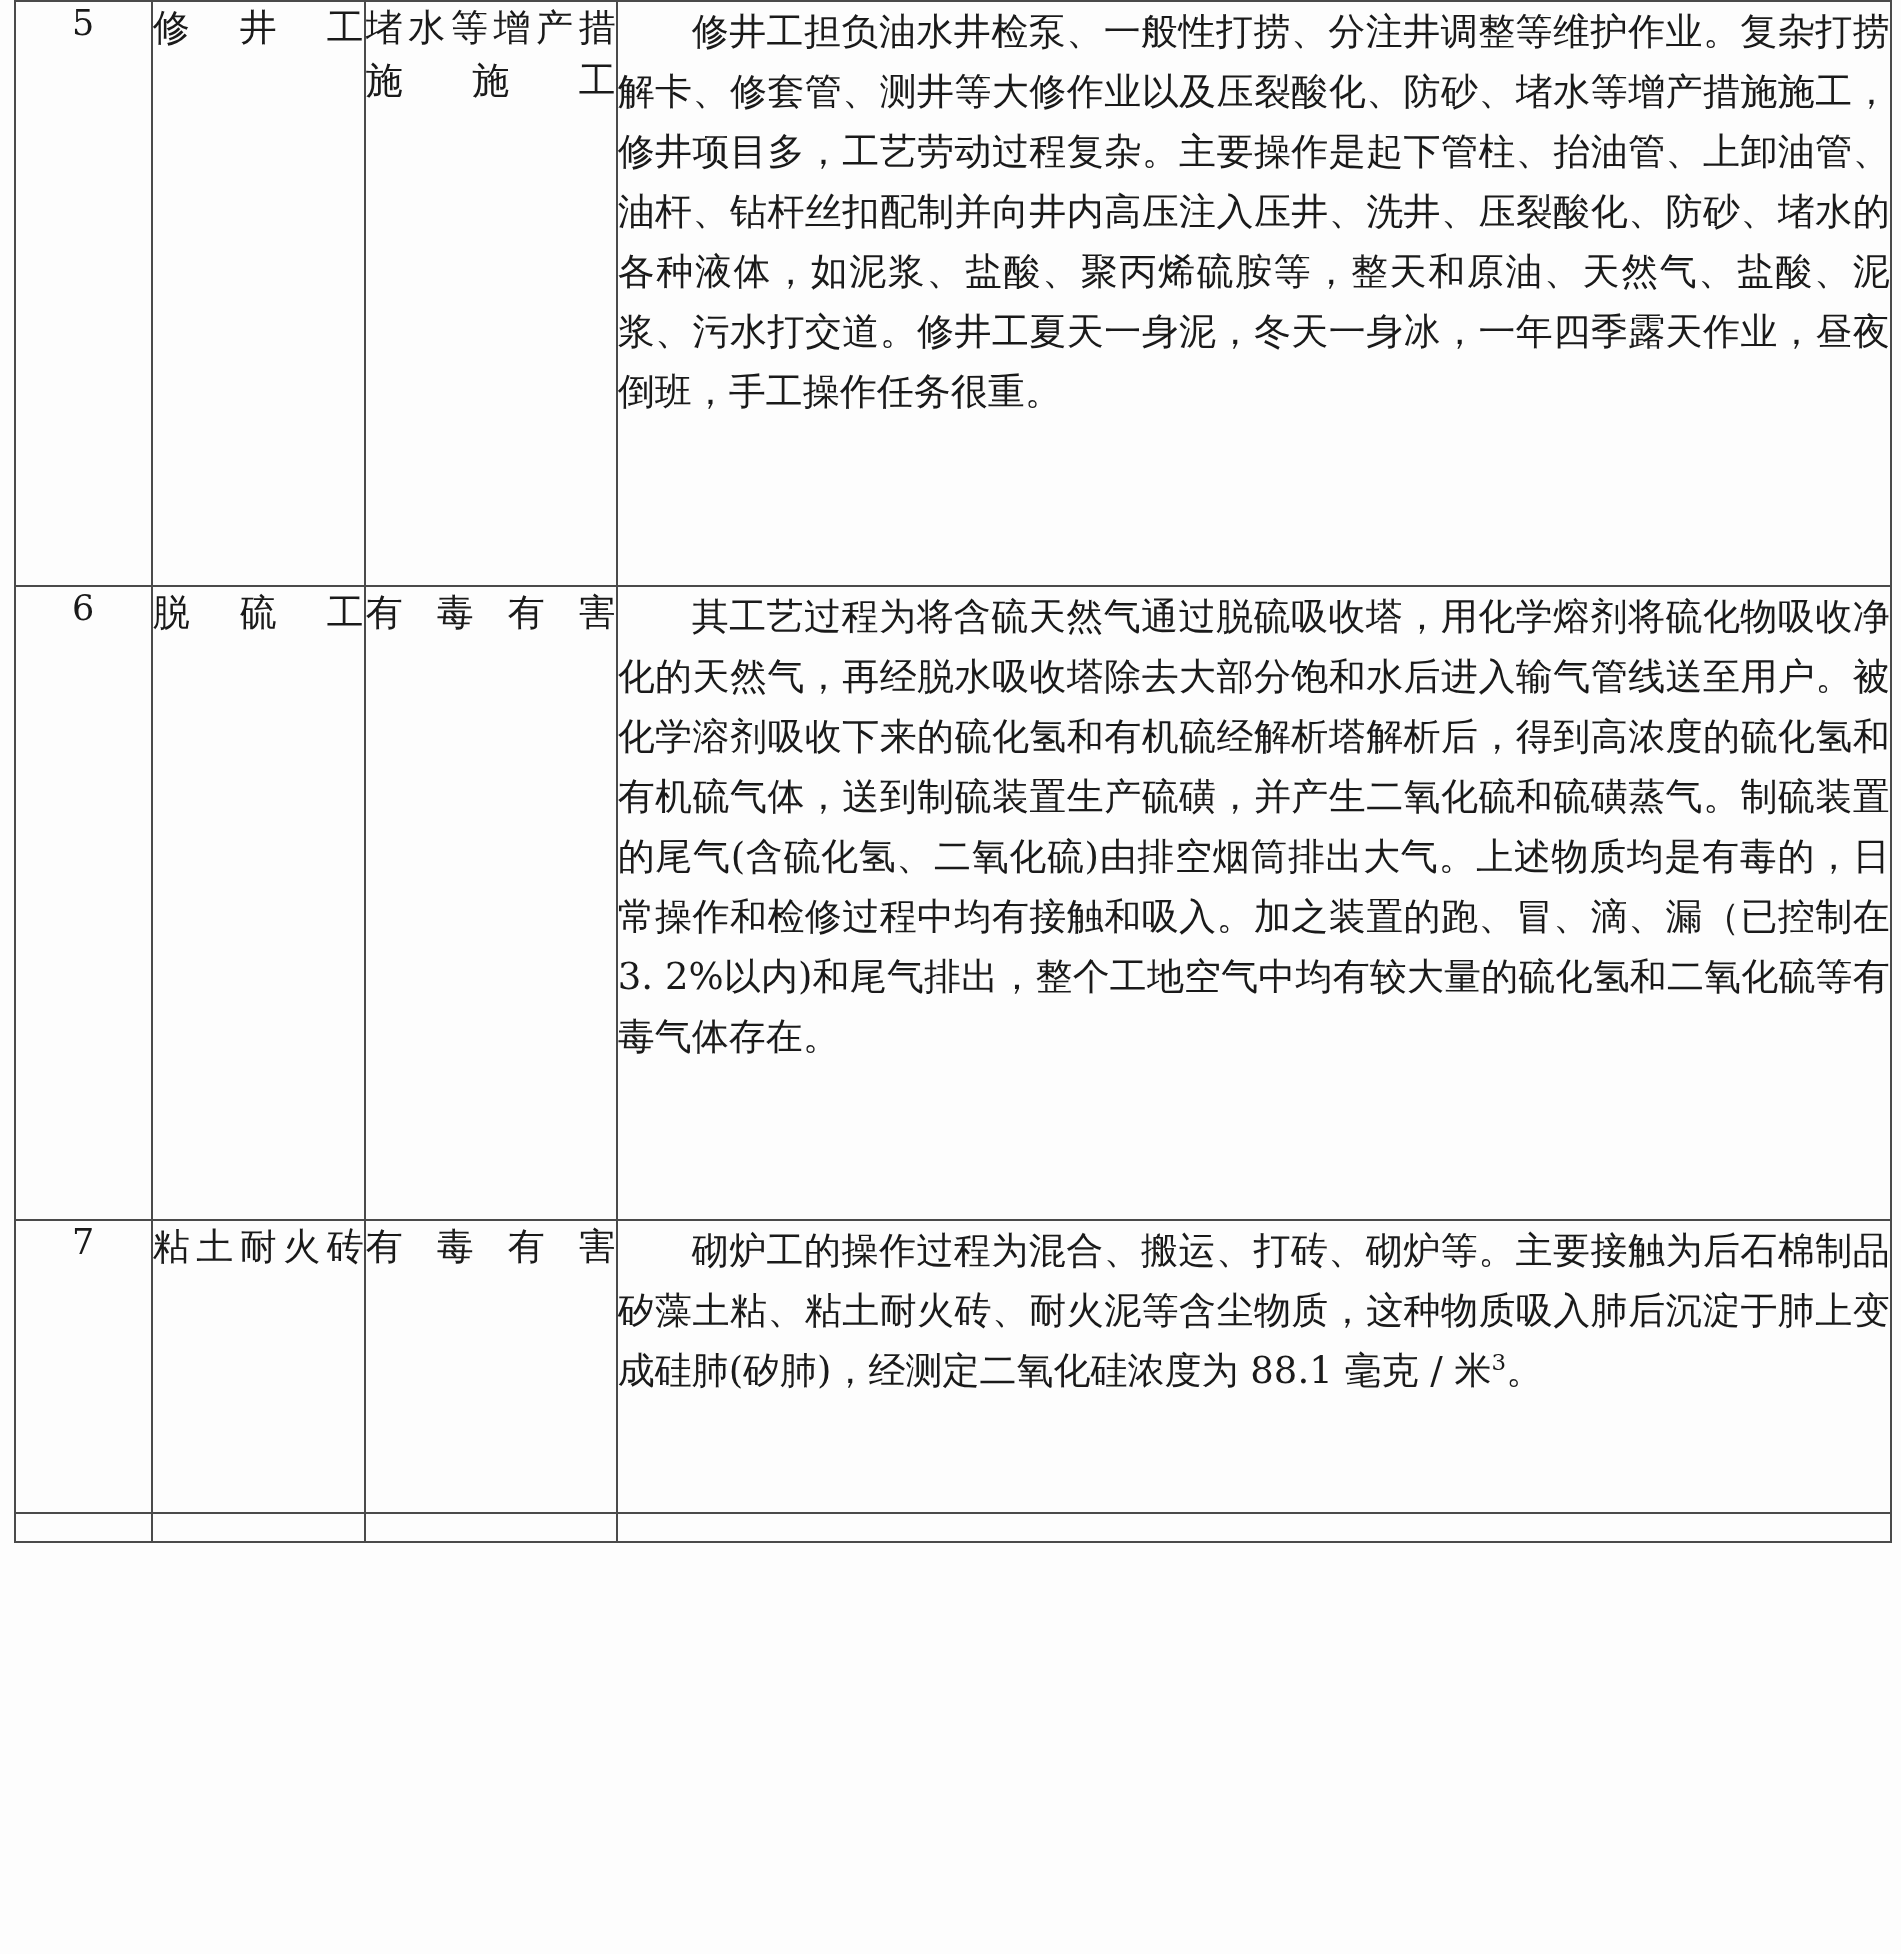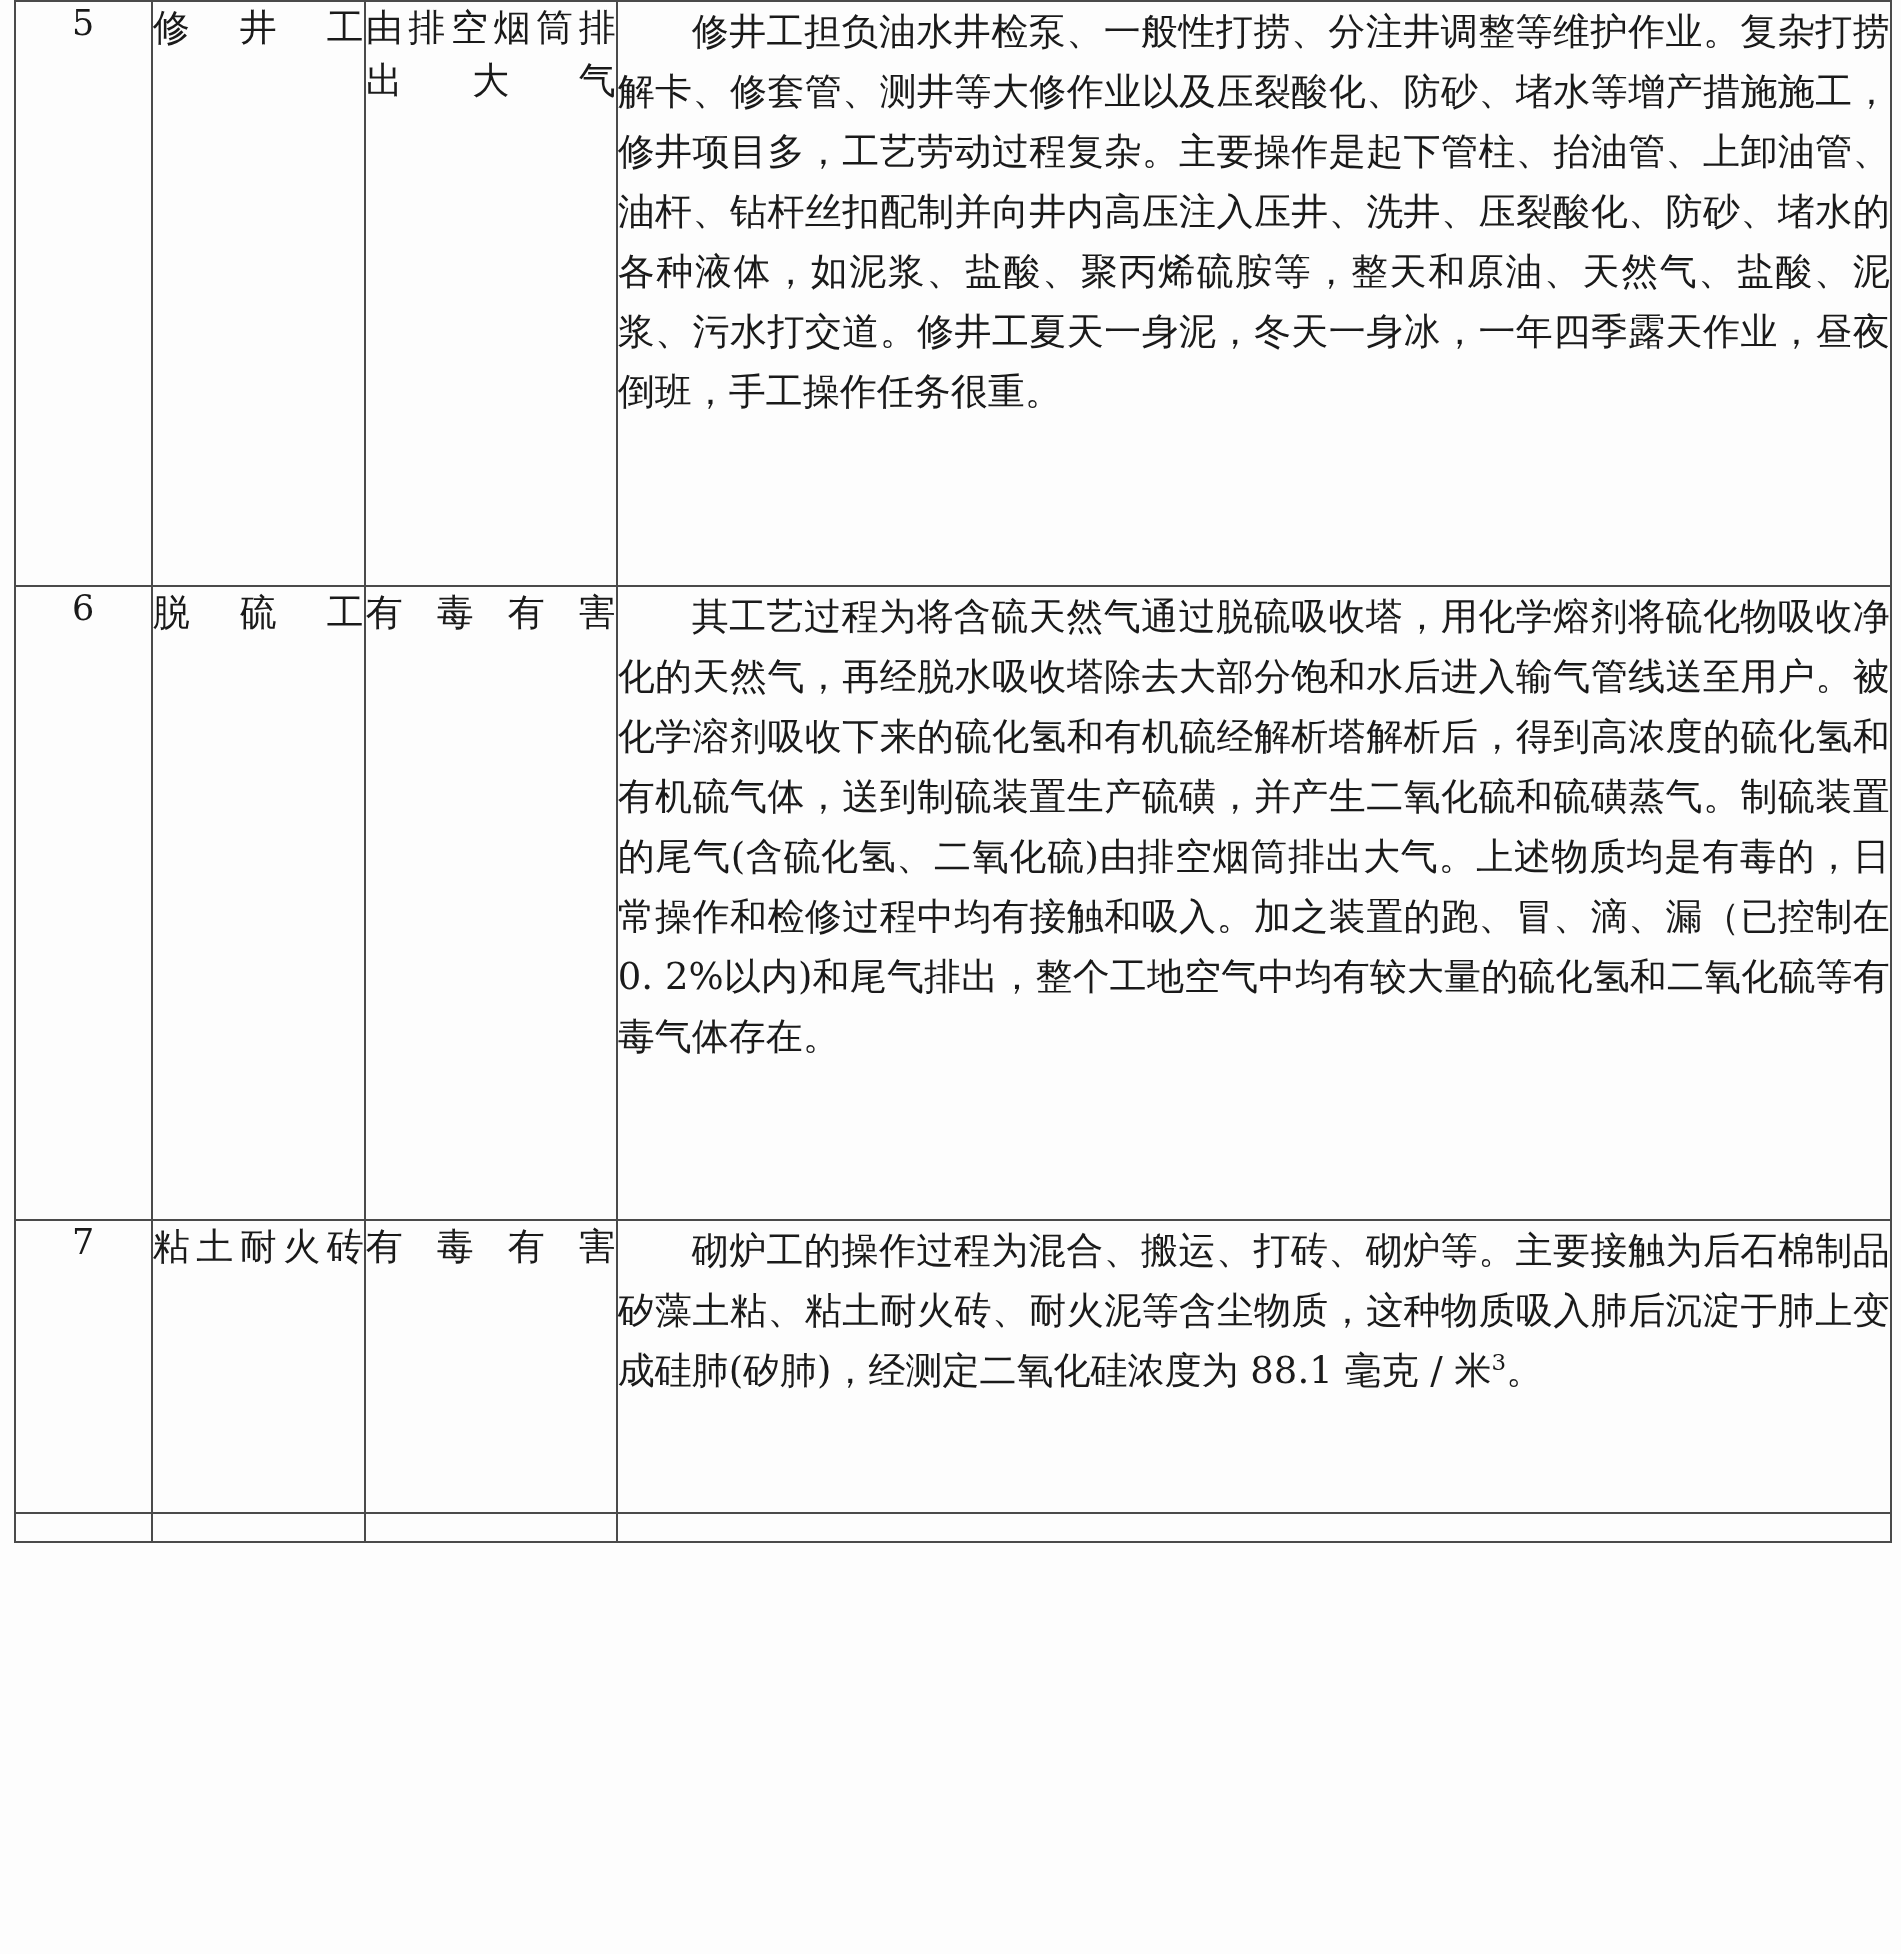--- a/index.html
+++ b/index.html
@@ -112,21 +112,21 @@
               <div class="vcenter-block">5</div>
             </div>
         </td>
         <td class="cell-job">
           <div class="vcenter">
               <div class="vcenter-block">修井工</div>
             </div>
         </td>
         <td class="cell-type">
           <div class="vcenter">
-              <div class="vcenter-block">由排空烟筒排出大气</div>
+              <div class="vcenter-block">堵水等增产措施施工</div>
             </div>
         </td>
         <td class="cell-desc">
           <p>修井工担负油水井检泵、一般性打捞、分注井调整等维护作业。复杂打捞解卡、修套管、测井等大修作业以及压裂酸化、防砂、堵水等增产措施施工，修井项目多，工艺劳动过程复杂。主要操作是起下管柱、抬油管、上卸油管、油杆、钻杆丝扣配制并向井内高压注入压井、洗井、压裂酸化、防砂、堵水的各种液体，如泥浆、盐酸、聚丙烯硫胺等，整天和原油、天然气、盐酸、泥浆、污水打交道。修井工夏天一身泥，冬天一身冰，一年四季露天作业，昼夜倒班，手工操作任务很重。</p>
         </td>
       </tr>
       <tr class="row-6">
         <td class="cell-index">
           <div class="vcenter">
               <div class="vcenter-block">6</div>
@@ -136,21 +136,21 @@
           <div class="vcenter">
               <div class="vcenter-block">脱硫工</div>
             </div>
         </td>
         <td class="cell-type">
           <div class="vcenter">
               <div class="vcenter-block">有毒有害</div>
             </div>
         </td>
         <td class="cell-desc">
-          <p>其工艺过程为将含硫天然气通过脱硫吸收塔，用化学熔剂将硫化物吸收净化的天然气，再经脱水吸收塔除去大部分饱和水后进入输气管线送至用户。被化学溶剂吸收下来的硫化氢和有机硫经解析塔解析后，得到高浓度的硫化氢和有机硫气体，送到制硫装置生产硫磺，并产生二氧化硫和硫磺蒸气。制硫装置的尾气(含硫化氢、二氧化硫)由排空烟筒排出大气。上述物质均是有毒的，日常操作和检修过程中均有接触和吸入。加之装置的跑、冒、滴、漏（已控制在 0. 2%以内)和尾气排出，整个工地空气中均有较大量的硫化氢和二氧化硫等有毒气体存在。</p>
+          <p>其工艺过程为将含硫天然气通过脱硫吸收塔，用化学熔剂将硫化物吸收净化的天然气，再经脱水吸收塔除去大部分饱和水后进入输气管线送至用户。被化学溶剂吸收下来的硫化氢和有机硫经解析塔解析后，得到高浓度的硫化氢和有机硫气体，送到制硫装置生产硫磺，并产生二氧化硫和硫磺蒸气。制硫装置的尾气(含硫化氢、二氧化硫)由排空烟筒排出大气。上述物质均是有毒的，日常操作和检修过程中均有接触和吸入。加之装置的跑、冒、滴、漏（已控制在 3. 2%以内)和尾气排出，整个工地空气中均有较大量的硫化氢和二氧化硫等有毒气体存在。</p>
         </td>
       </tr>
       <tr class="row-7">
         <td class="cell-index">
           <div class="vcenter">
               <div class="vcenter-block">7</div>
             </div>
         </td>
         <td class="cell-job">
           <div class="vcenter">

